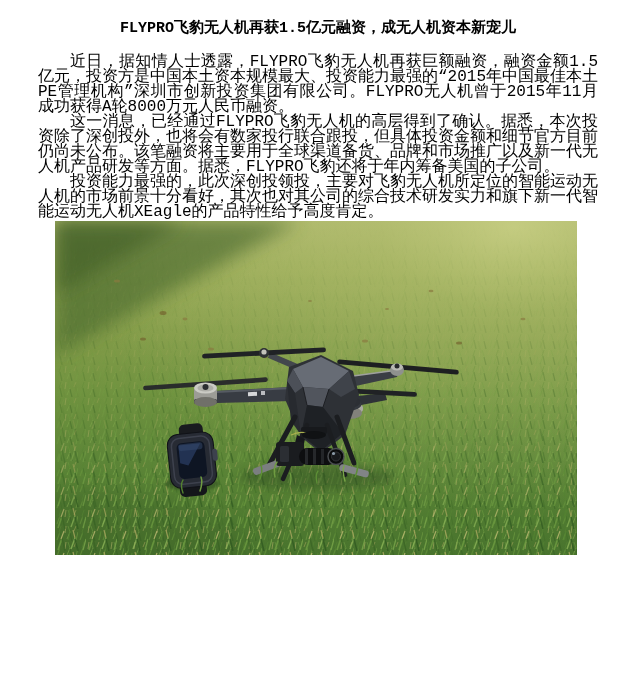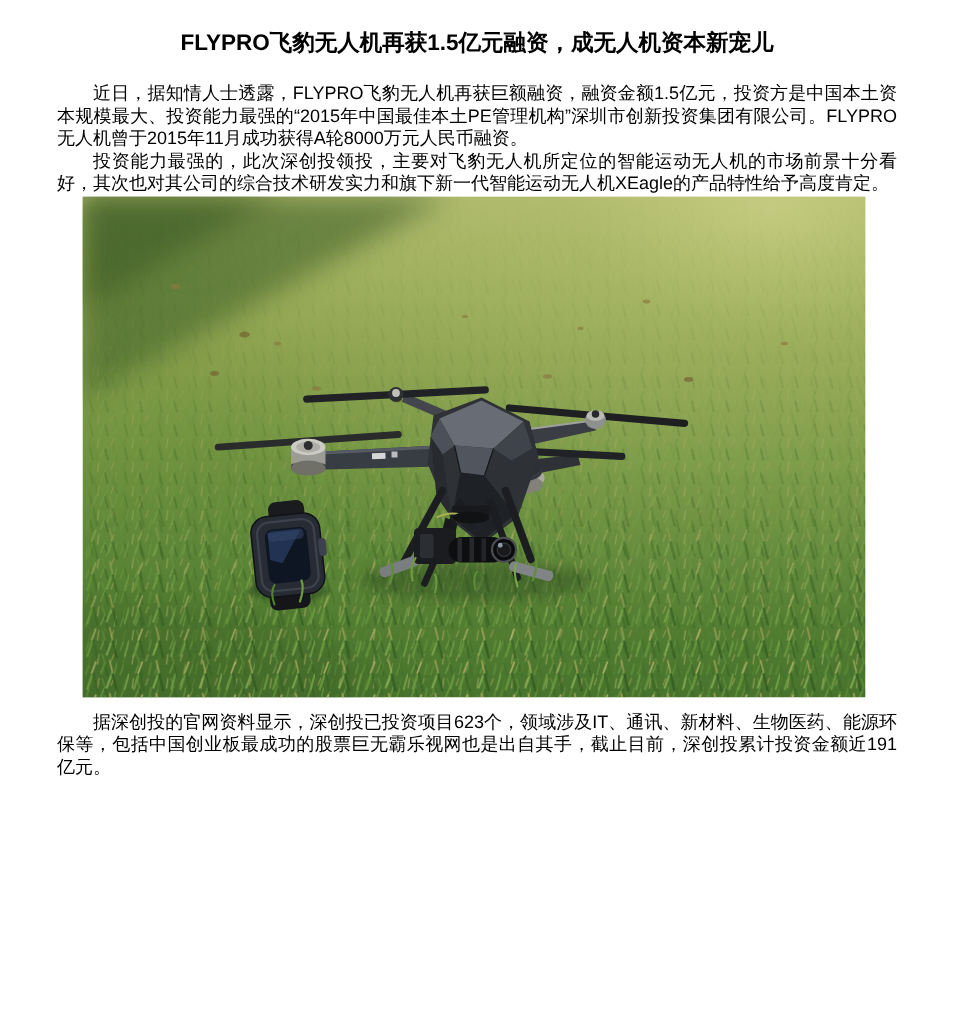--- a/index.html
+++ b/index.html
@@ -1,42 +1,43 @@
 <!DOCTYPE html>
 <html lang="zh"><head>
 <meta charset="utf-8">
 <style>
   html,body{margin:0;padding:0;}
   body{
     width:635px;height:684px;overflow:hidden;background:#ffffff;
     font-family:"Liberation Sans","DejaVu Sans",sans-serif;color:#000;
   }
-  .page{padding:21px 37px 0 38px;}
+  .page{padding:21px 37px 0 38px;font-family:Liberation Mono, monospace;}
   .article-title{
     font-size:15px;line-height:16px;font-weight:700;text-align:center;
     margin:0 0 18px 0;
   }
   p.body-para{
-    margin:0;font-size:12px;line-height:15px;text-align:justify;
+    margin:0;font-size:16px;line-height:15px;text-align:justify;
     text-indent:2em;font-weight:500;word-break:break-all;
   }
   figure.photo{
     margin:1px 0 0 17px;width:522px;height:334px;display:block;
   }
   figure.photo svg{display:block;width:522px;height:334px;}
   p.after-photo{margin-top:9px;}
 </style>
 </head>
 <body>
 
 <div class="page">
 
   <h1 class="article-title">FLYPRO飞豹无人机再获1.5亿元融资，成无人机资本新宠儿</h1>
 
   <p class="body-para">近日，据知情人士透露，FLYPRO飞豹无人机再获巨额融资，融资金额1.5亿元，投资方是中国本土资本规模最大、投资能力最强的“2015年中国最佳本土PE管理机构”深圳市创新投资集团有限公司。FLYPRO无人机曾于2015年11月成功获得A轮8000万元人民币融资。</p>
+  <p class="body-para">这一消息，已经通过FLYPRO飞豹无人机的高层得到了确认。据悉，本次投资除了深创投外，也将会有数家投行联合跟投，但具体投资金额和细节官方目前仍尚未公布。该笔融资将主要用于全球渠道备货、品牌和市场推广以及新一代无人机产品研发等方面。据悉，FLYPRO飞豹还将于年内筹备美国的子公司。</p>
   <p class="body-para">投资能力最强的，此次深创投领投，主要对飞豹无人机所定位的智能运动无人机的市场前景十分看好，其次也对其公司的综合技术研发实力和旗下新一代智能运动无人机XEagle的产品特性给予高度肯定。</p>
 
   <figure class="photo" aria-label="FLYPRO XEagle quadcopter drone standing on a sunlit grass lawn with a black smartwatch controller lying on the grass at its left">
     <svg viewBox="0 0 522 334" xmlns="http://www.w3.org/2000/svg">
       <defs>
         <linearGradient id="gbase" x1="0" y1="0" x2="0" y2="1">
           <stop offset="0" stop-color="#a9b468"></stop>
           <stop offset="0.15" stop-color="#98aa57"></stop>
           <stop offset="0.34" stop-color="#839c49"></stop>
           <stop offset="0.52" stop-color="#6f923f"></stop>
@@ -235,15 +236,14 @@
           <path d="M290 260 q-3 -10 -1 -15" stroke="#79a648" stroke-width="1.4"></path>
           <path d="M145 270 q3 -9 1 -14" stroke="#6f9c41" stroke-width="1.5"></path>
           <path d="M128 272 q-3 -8 0 -13" stroke="#54822f" stroke-width="1.4"></path>
           <path d="M235 264 q2 -8 0 -12" stroke="#6f9c41" stroke-width="1.3"></path>
           <path d="M262 262 q-2 -8 1 -12" stroke="#5d8f36" stroke-width="1.3"></path>
         </g>
       </g>
     </svg>
   </figure>
 
-  <p class="body-para after-photo">据深创投的官网资料显示，深创投已投资项目623个，领域涉及IT、通讯、新材料、生物医药、能源环保等，包括中国创业板最成功的股票巨无霸乐视网也是出自其手，截止目前，深创投累计投资金额近191亿元。</p>
 
 </div>
 
 </body></html>

